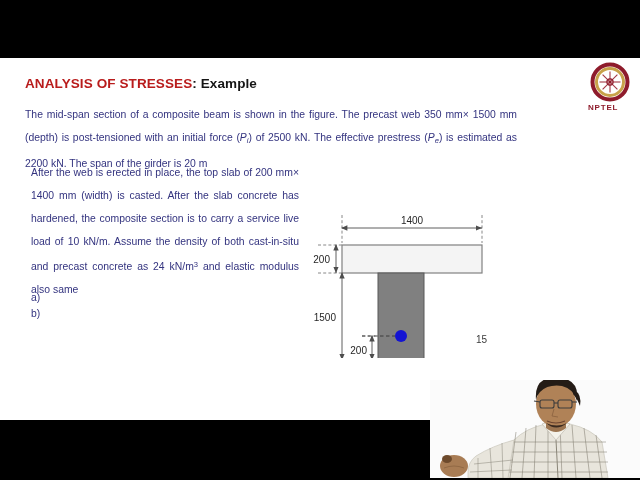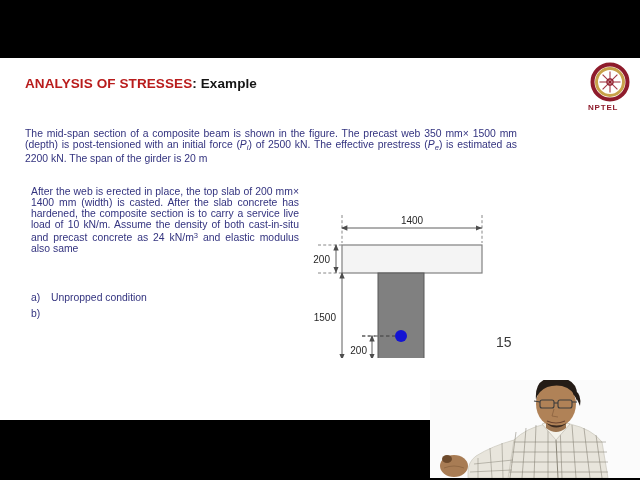--- a/index.html
+++ b/index.html
@@ -31,46 +31,45 @@
     white-space: nowrap;
   }
   #title .main { color: #b91c1c; }
   #title .sub  { color: #161616; }
 
   
   .para {
     position: absolute;
     color: #33337f;
     font-size: 10.4px;
-    line-height: 11px;
+    line-height: 23px;
     text-align: justify;
-    margin-top: 25px;
   }
   #para1 { left: 25px; top: 45px;  width: 492px; }
   #para2 { left: 31px; top: 103px; width: 268px; }
   #para3 { left: 31px; top: 203px; width: 268px; }
   .list  {
     position: absolute;
     left: 31px; top: 232px; width: 280px;
     color: #33337f;
     font-size: 10.4px;
     line-height: 15.6px;
   }
   .list .row { display: flex; }
   .list .mark { width: 20px; flex: none; }
   .sb { font-size: 7.6px; vertical-align: -2px; }
   .sp { font-size: 7.6px; vertical-align: 3px; }
   .it { font-style: italic; }
 
   
   #pageno {
     position: absolute;
-    left: 496px; top: 276px;
+    left: 476px; top: 276px;
     color: #3a3a3a;
-    font-size: 14px;
+    font-size: 10px;
   }
 
   
   #logo {
     position: absolute;
     left: 588px; top: 4px;
     width: 44px; height: 54px;
   }
   #logo .mark { width: 40px; height: 40px; margin: 0 auto; display:block; }
   #logo .word {
@@ -111,21 +110,20 @@
     </div>
 
     <div class="para" id="para2">
       <span>After the web is erected in place, the top slab of 200 mm× 1400 mm (width) is casted.  After the slab concrete has hardened, the composite section is to carry a service live load of 10 kN/m. Assume the density of both cast-in-situ and precast concrete as 24 kN/m</span><span class="sp">3</span><span> and elastic modulus also same</span>
     </div>
 
 
     <div class="list">
       <div class="row">
         <span class="mark">a)</span>
-        <span>Unpropped condition</span>
       </div>
       <div class="row">
         <span class="mark">b)</span>
       </div>
     </div>
 
     <div id="pageno">15</div>
 
     <div id="logo">
       <svg class="mark" viewBox="0 0 40 40">

